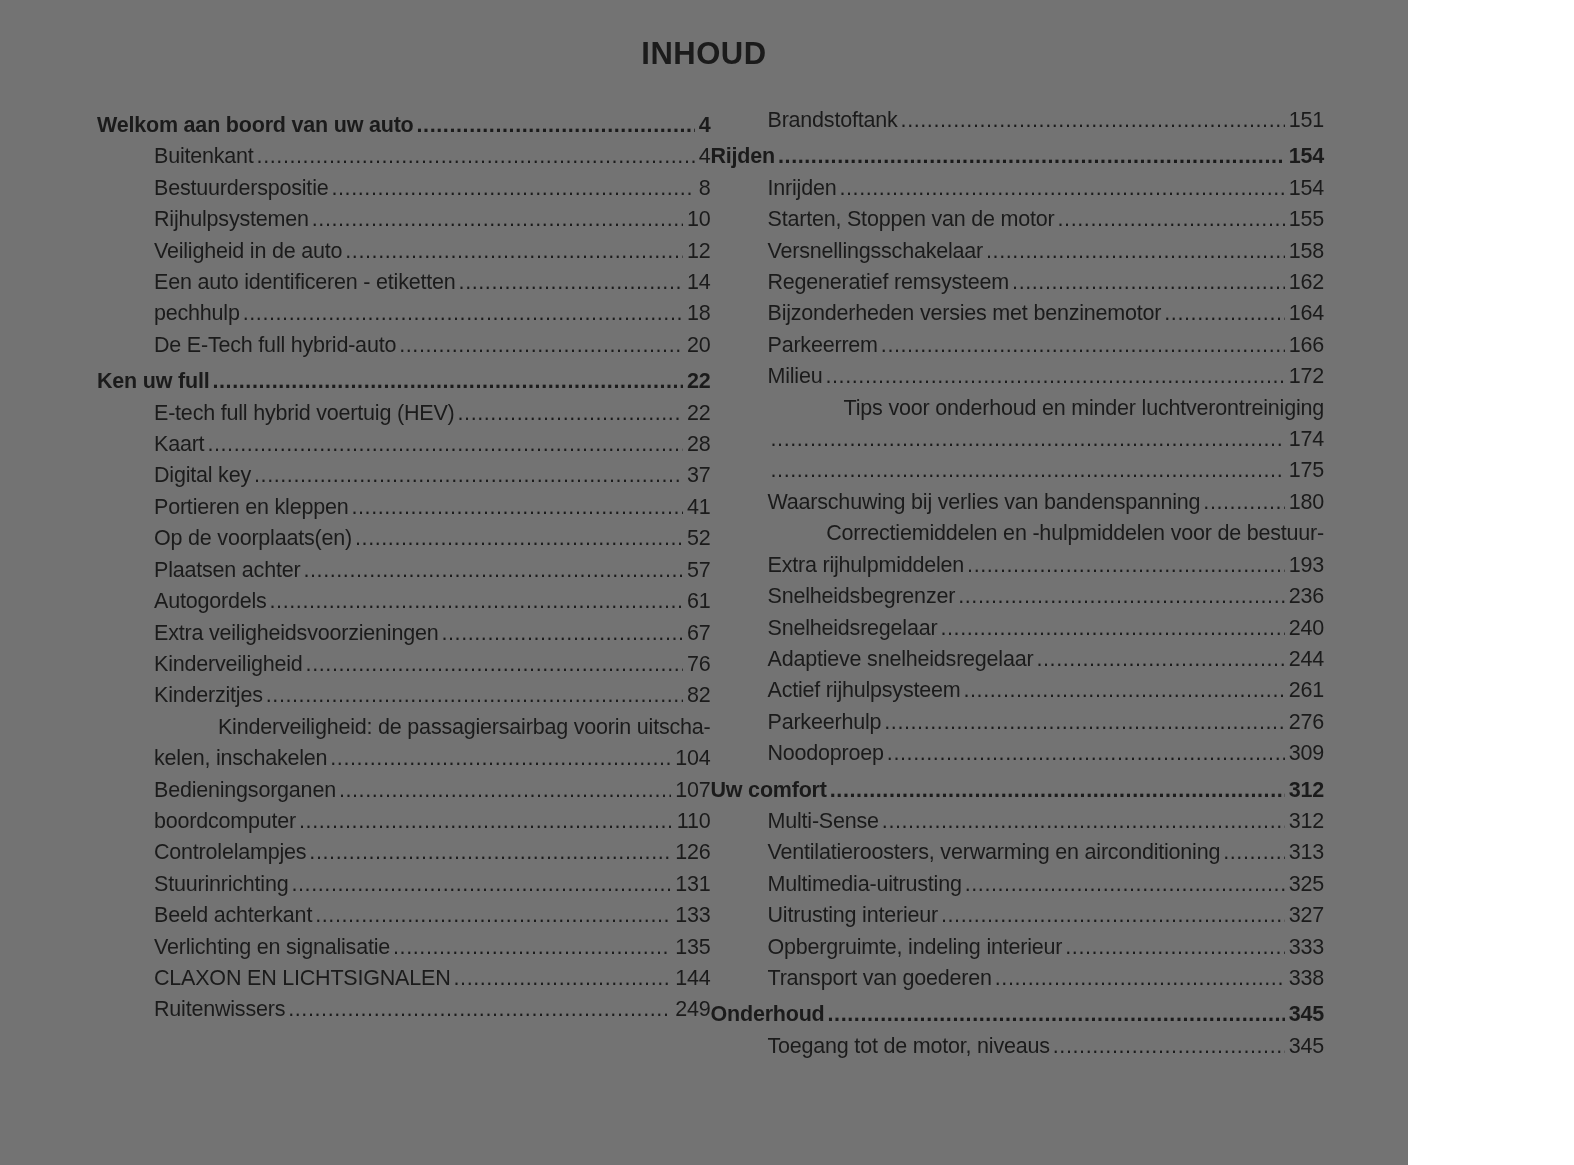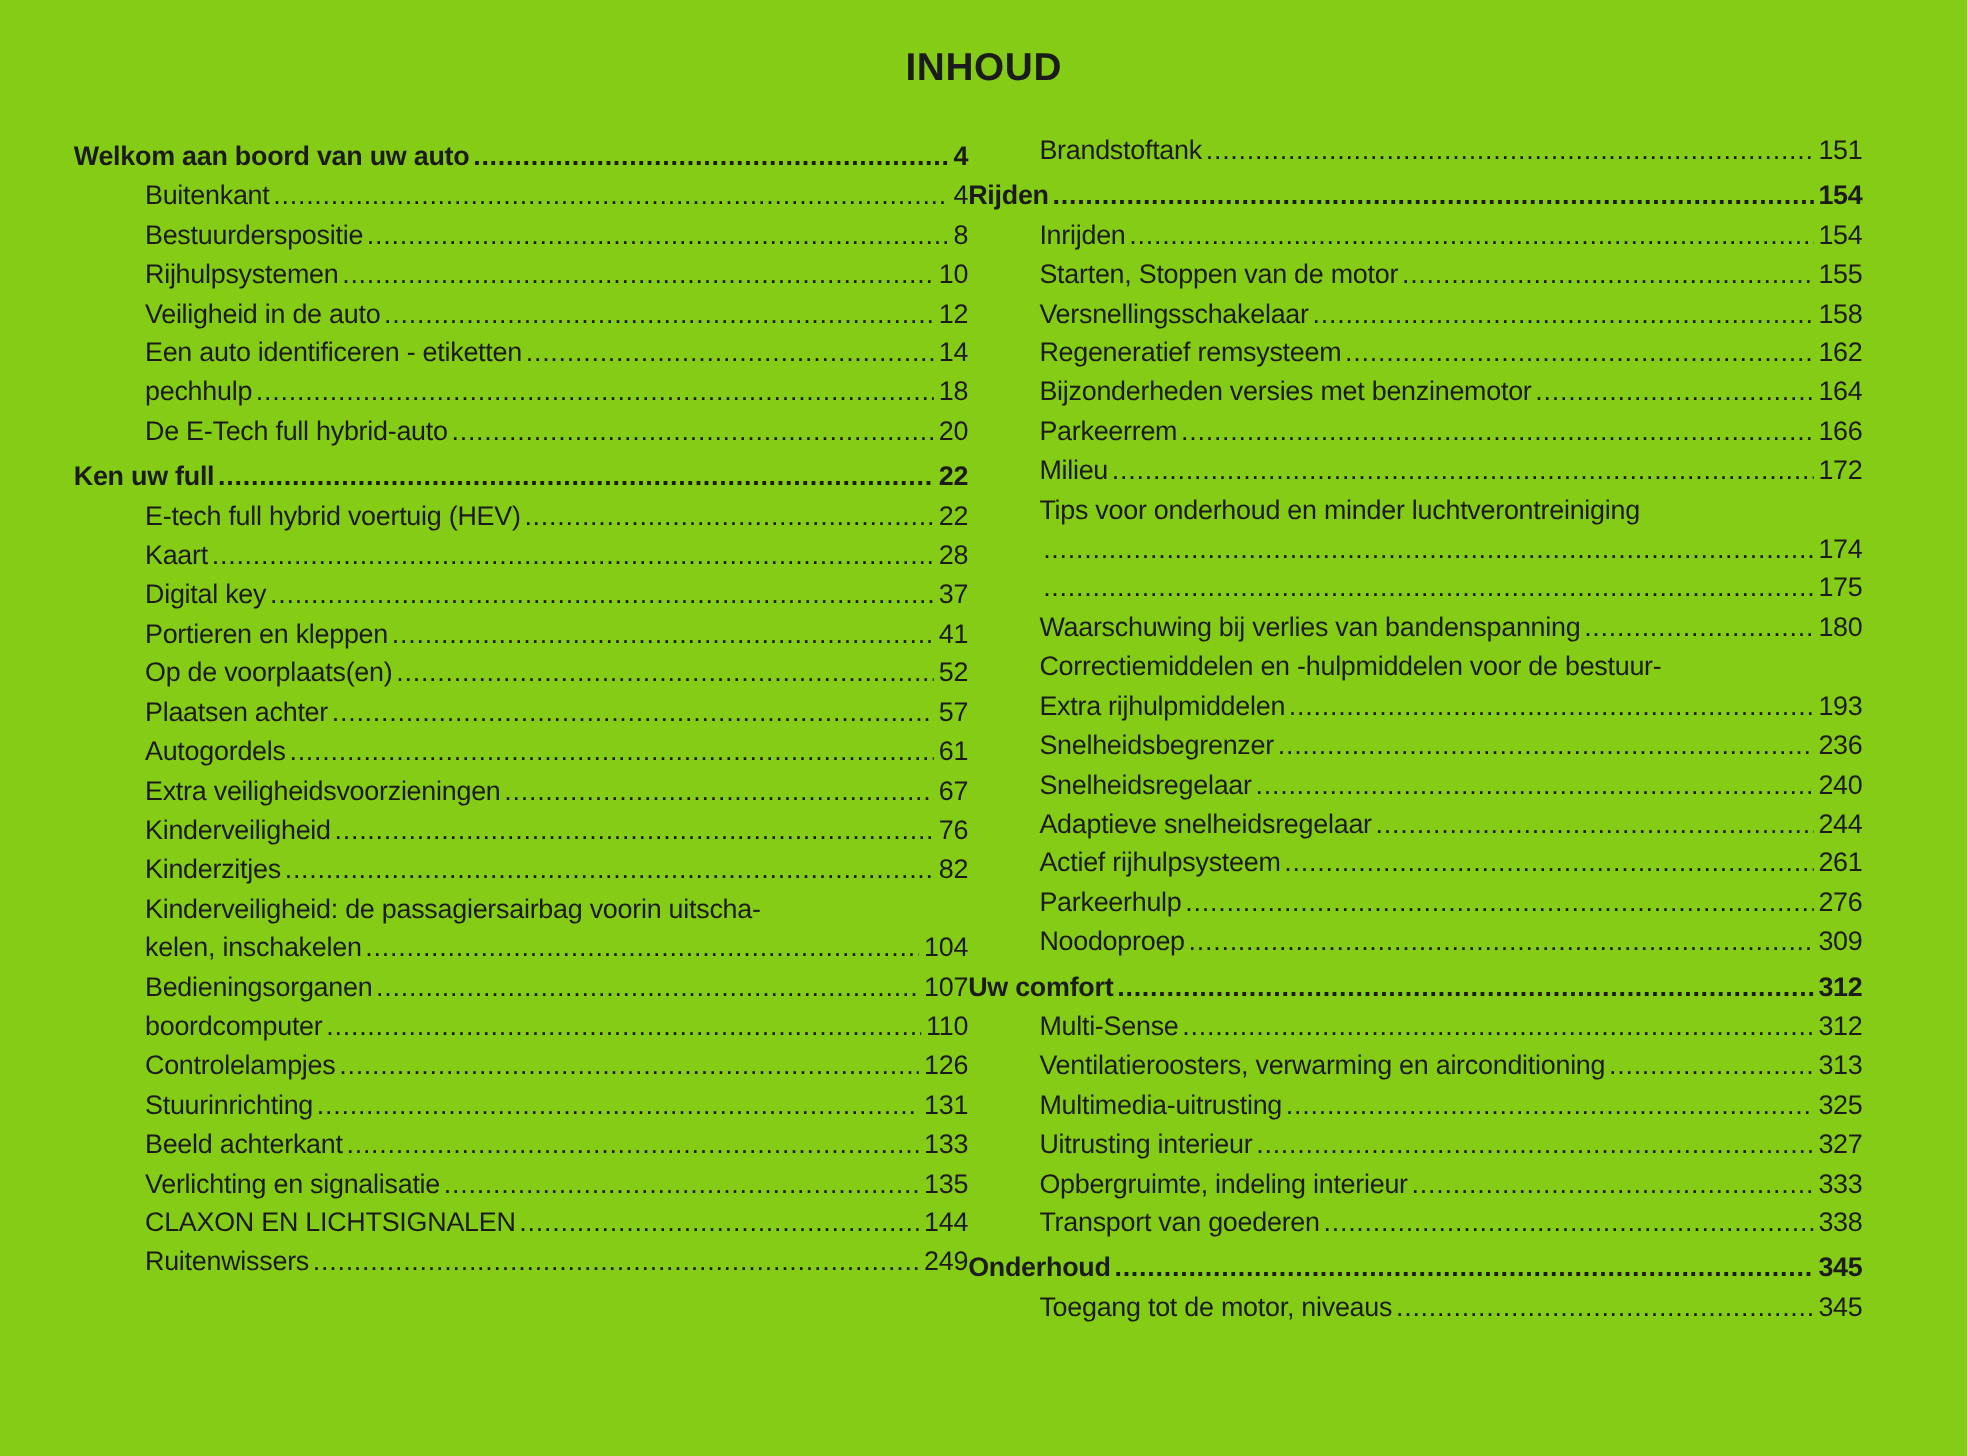--- a/index.html
+++ b/index.html
@@ -1,50 +1,50 @@
 <!DOCTYPE html>
 <html><head>
 <meta charset="utf-8">
 <style>
   html, body { margin: 0; padding: 0; background: #ffffff; }
   .page {
     position: relative;
-    width: 1574px;
+    width: 1408px;
     height: 1165px;
-    background: #84cc16;
+    background: #737373;
     color: #1b1b1b;
     font-family: "Liberation Sans", sans-serif;
     overflow: hidden;
   }
   .title {
     padding-top: 36px;
     text-align: center;
     font-size: 31px;
     font-weight: 700;
     letter-spacing: 0.5px;
   }
   .toc {
     display: flex;
     margin-top: 33px;
-    padding-left: 59px;
+    padding-left: 97px;
     padding-right: 84px;
   }
   .toc-col {
     flex: 1 1 0;
     min-width: 0;
   }
   .toc-row {
     display: flex;
     align-items: baseline;
     line-height: 31.4px;
     font-size: 21.5px;
     letter-spacing: -0.2px;
     white-space: nowrap;
   }
-  .toc-row.sub { padding-left: 57px; }
+  .toc-row.sub { padding-left: 57px; justify-content: flex-end; }
   .toc-row.section { font-weight: 700; margin-top: 5px; }
   .toc-label { flex: 0 0 auto; }
   .toc-leader {
     flex: 1 1 auto;
     overflow: hidden;
     margin: 0 4px 0 3px;
   }
   .toc-leader::after {
     content: "..................................................................................................................................................................................................................................................................................................";
     letter-spacing: 0.6px;

